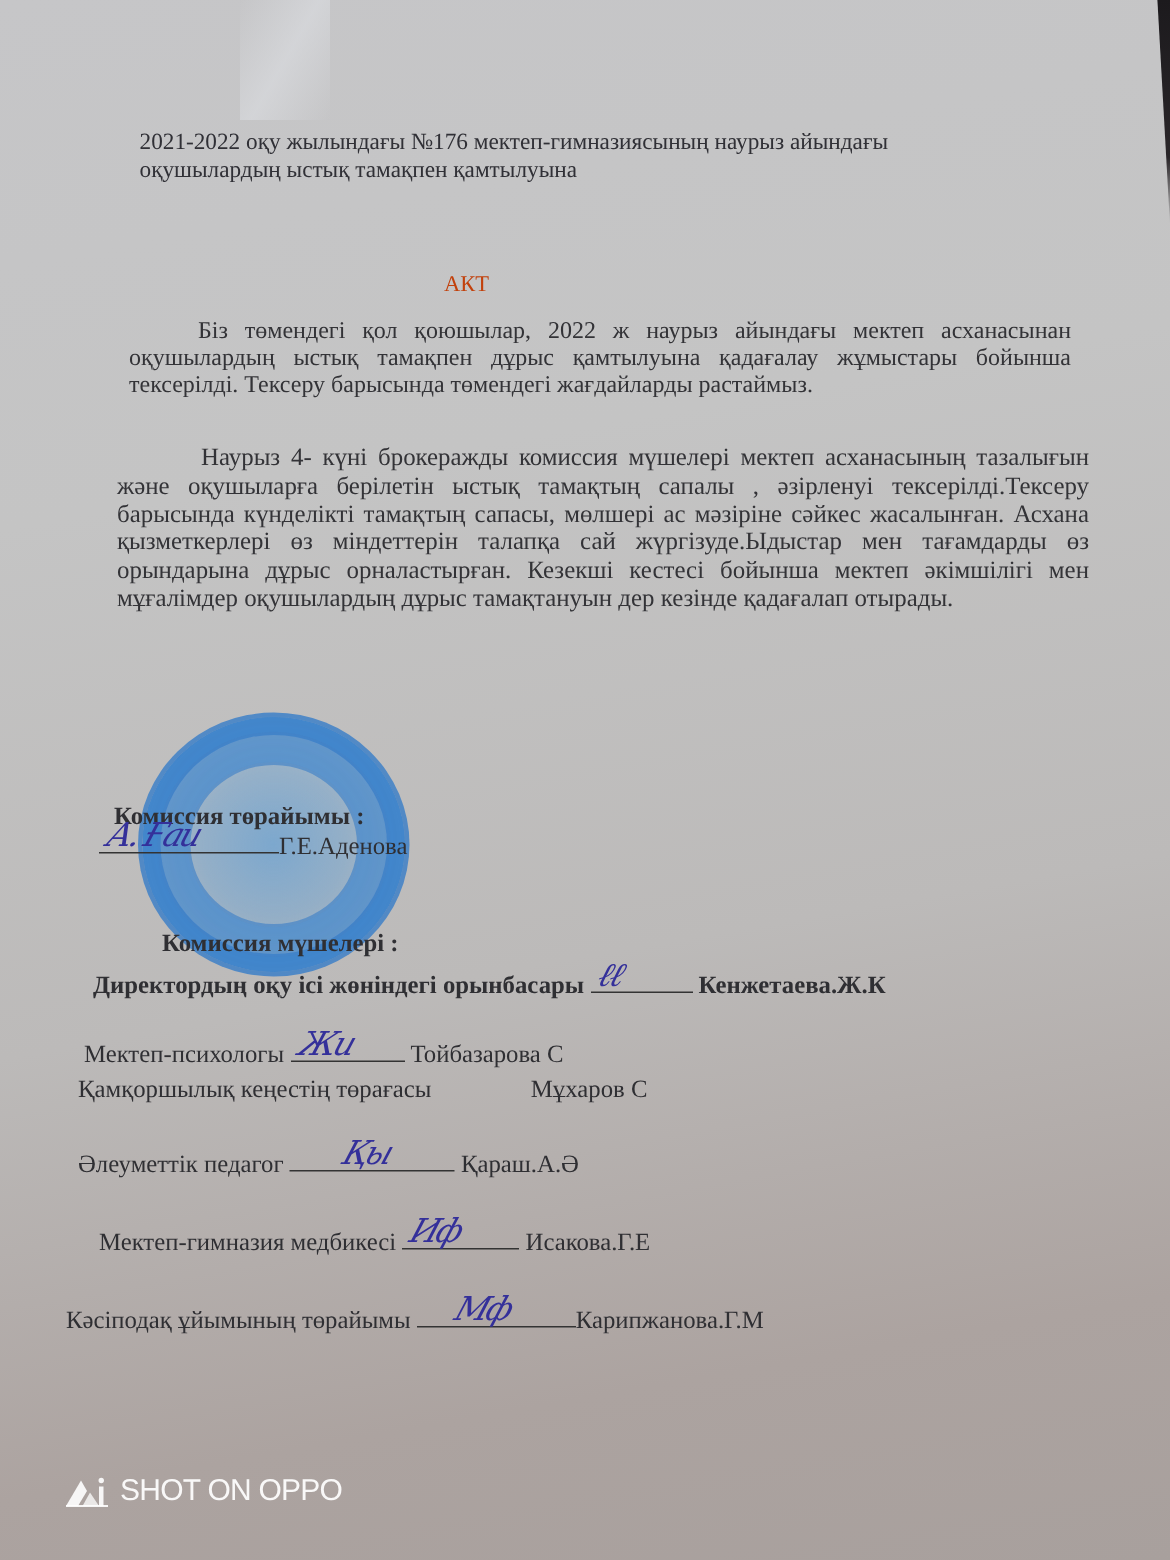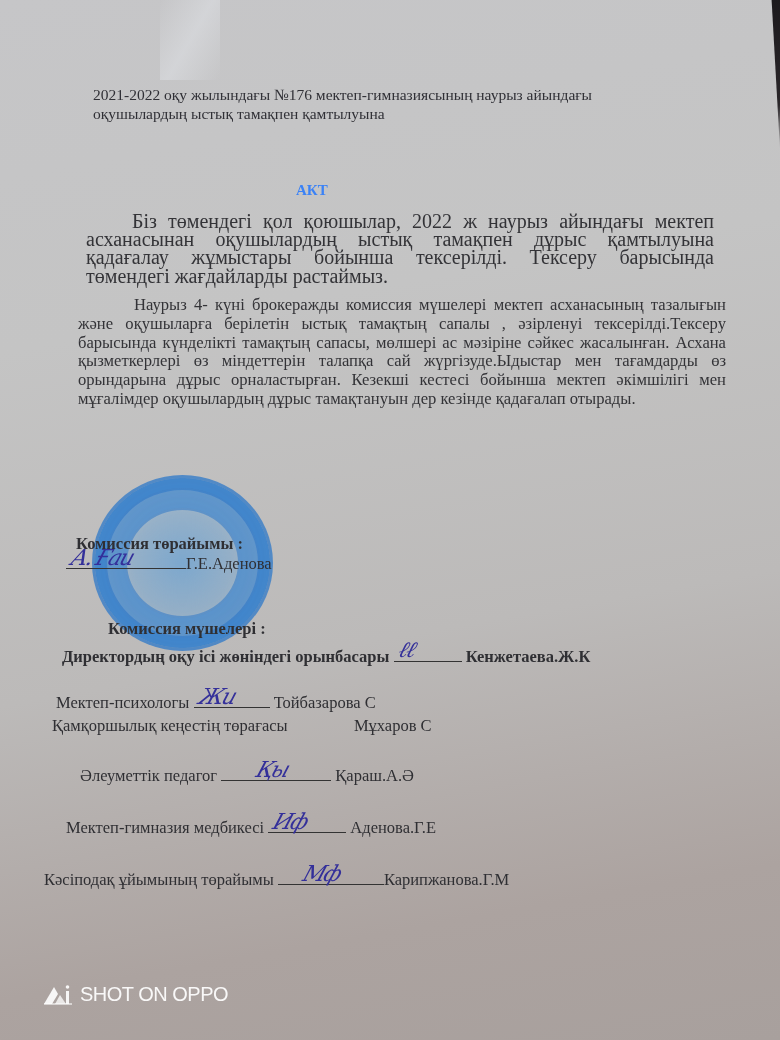--- a/index.html
+++ b/index.html
@@ -16,24 +16,24 @@
     }
     .fold {
       position: absolute; left: 160px; top: 0; width: 60px; height: 80px;
       background: linear-gradient(120deg, rgba(255,255,255,0) 0%, rgba(220,222,226,0.6) 50%, rgba(255,255,255,0) 100%);
     }
     .title {
       position: absolute; left: 93px; top: 85px; width: 560px;
       font-weight: normal; font-size: 15.5px; line-height: 19px; color: #303036;
     }
     .act {
-      position: absolute; left: 296px; top: 182px; font-weight: bold; font-size: 15px; color: #3b82f6; text-align: right;
+      position: absolute; left: 296px; top: 182px; font-weight: normal; font-size: 15px; color: #c2410c; text-align: right;
     }
     .para {
-      position: absolute; font-size: 20px; line-height: 18.2px; text-align: justify; color: #333337;
+      position: absolute; font-size: 16px; line-height: 18.2px; text-align: justify; color: #333337;
     }
     .p1 { left: 86px; top: 212px; width: 628px; text-indent: 46px; }
     .p2 { left: 78px; top: 296px; width: 648px; text-indent: 56px; line-height: 18.8px; font-size: 16.6px; }
     .stamp {
       position: absolute; left: 92px; top: 475px; width: 175px; height: 170px; border-radius: 50%;
       border: 3px solid rgba(46,120,200,0.75);
       background: radial-gradient(circle, rgba(70,150,220,0.55) 0%, rgba(70,150,220,0.35) 40%, rgba(90,160,220,0.15) 65%, rgba(255,255,255,0) 72%);
       box-shadow: inset 0 0 0 10px rgba(60,140,210,0.25), inset 0 0 0 12px rgba(46,120,200,0.6), inset 0 0 0 30px rgba(80,150,215,0.25), inset 0 0 0 32px rgba(46,120,200,0.55);
     }
     .line { position: absolute; font-size: 16.5px; white-space: nowrap; color: #2f2f33; }
@@ -83,30 +83,30 @@
   <span class="sigline" style="width:76px;"><span class="sig">Жи</span></span>
   <span>Тойбазарова С</span>
 </div>
 
 <div class="line" style="left:52px; top:716px;">
   <span>Қамқоршылық кеңестің төрағасы</span>
   <span style="display:inline-block; width:58px;"></span>
   <span>Мұхаров С</span>
 </div>
 
-<div class="line" style="left:52px; top:766px;margin-left:28px;">
+<div class="line" style="left:52px; top:766px;">
   <span>Әлеуметтік педагог</span>
   <span class="sigline" style="width:110px;"><span class="sig" style="left:36px;">Қы</span></span>
   <span>Қараш.А.Ә</span>
 </div>
 
 <div class="line" style="left:50px; top:818px;margin-left:16px;">
   <span>Мектеп-гимназия медбикесі</span>
   <span class="sigline" style="width:78px;"><span class="sig">Иф</span></span>
-  <span>Аденова.Г.Е</span>
+  <span>Исакова.Г.Е</span>
 </div>
 
 <div class="line" style="left:44px; top:870px;">
   <span>Кәсіподақ ұйымының төрайымы</span>
   <span class="sigline" style="width:106px;"><span class="sig" style="left:26px;">Мф</span></span><span>Карипжанова.Г.М</span>
 </div>
 
 <div class="watermark">
   <svg class="logo" viewBox="0 0 32 22">
     <polygon points="2,21 12,4 16,11 10,21" fill="rgba(255,255,255,0.9)"></polygon>

